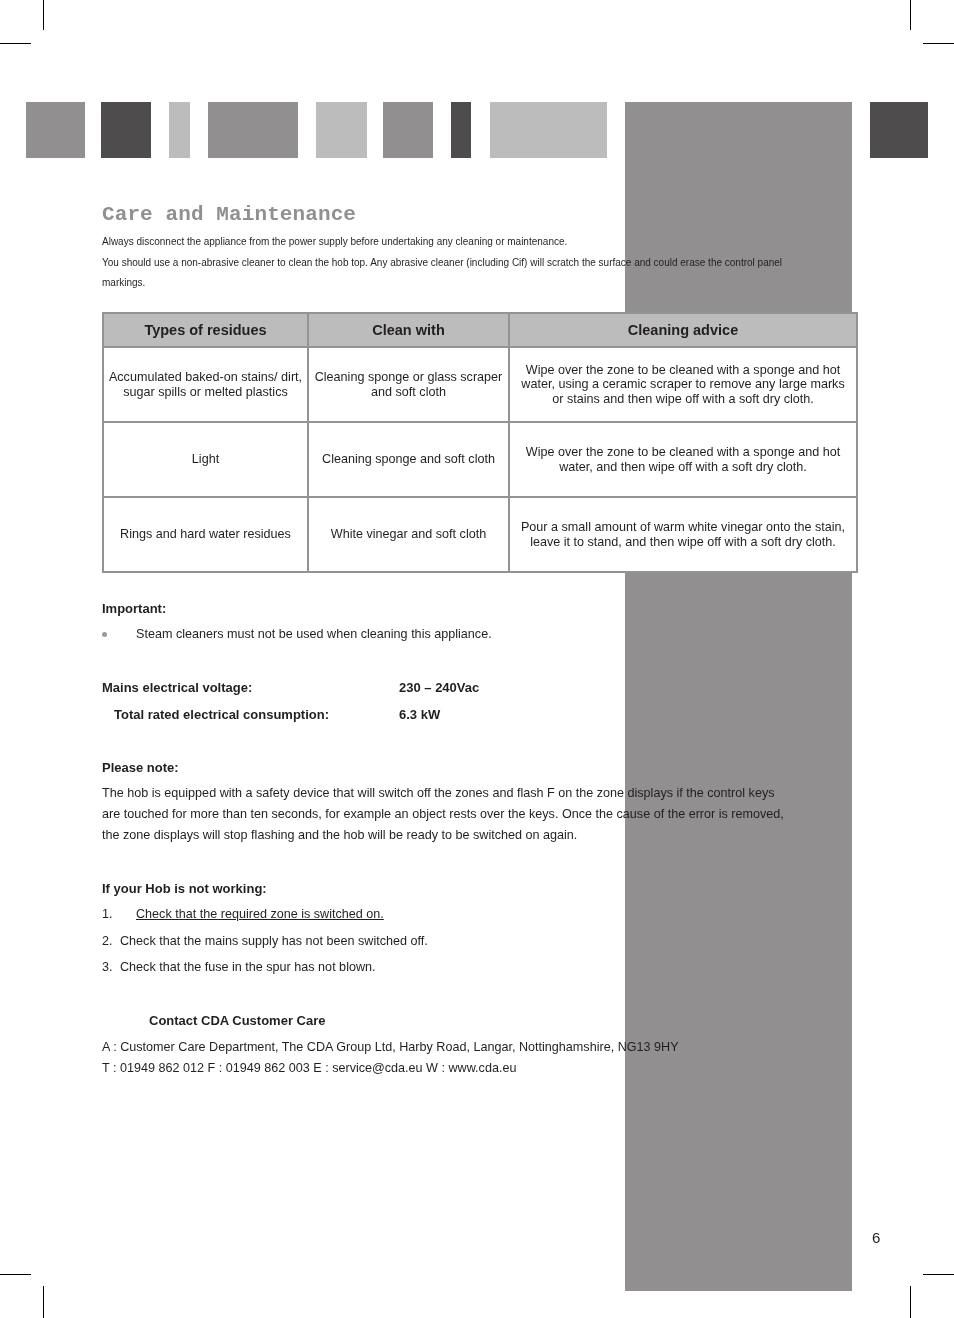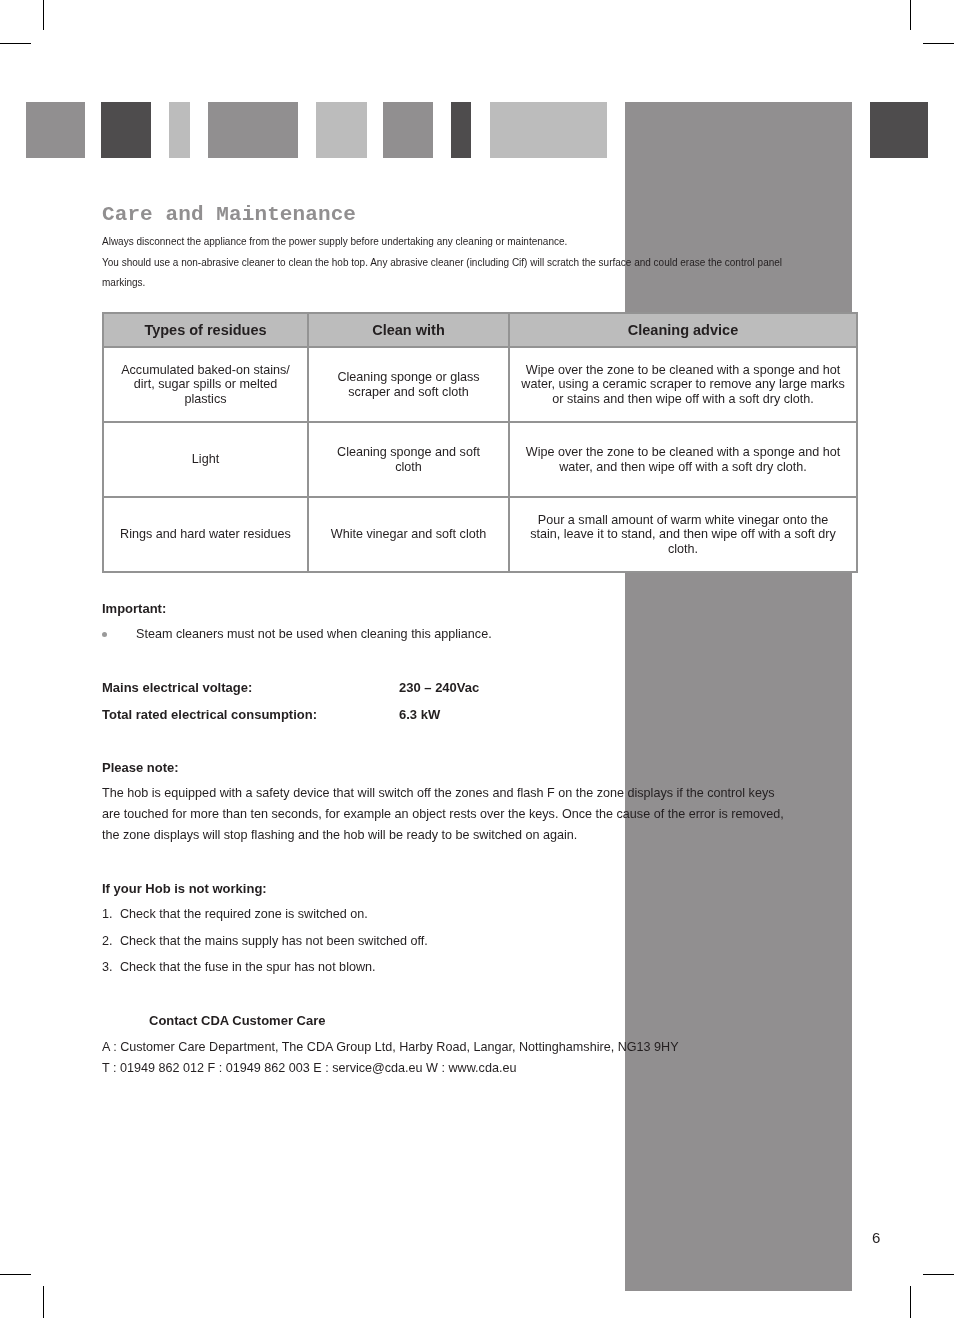--- a/index.html
+++ b/index.html
@@ -14,21 +14,21 @@
   .sidebar-block { position: absolute; left: 625px; top: 102px; width: 227px; height: 1189px; background: #918f90; }
   .title { position: absolute; left: 102px; top: 203px; font-size: 21px; font-weight: bold; color: #918f90; letter-spacing: 0.1px; font-family: Liberation Mono, monospace; }
   .intro { position: absolute; left: 102px; top: 232px; width: 700px; font-size: 10px; line-height: 20.5px; }
   .intro p { margin: 0; }
   table.clean {
     position: absolute; left: 102px; top: 312px; width: 754px;
     border-collapse: collapse; background: #fff; table-layout: fixed;
   }
   table.clean th, table.clean td {
     border: 2px solid #939393; text-align: center; vertical-align: middle;
-    font-size: 12.6px; line-height: 14.5px; padding: 0 15px; color: #231f20;
+    font-size: 12.6px; line-height: 14.5px; padding: 0 3px; color: #231f20;
   }
   table.clean th { background: #bcbcbc; height: 32px; font-size: 14.5px; font-weight: bold; }
   table.clean td { height: 73px; }
   .label-bold { font-weight: bold; font-size: 13px; }
   .bodytext { font-size: 12.6px; }
   .bullet-dot { position: absolute; left: 102px; width: 5px; height: 5px; border-radius: 50%; background: #9a9a9a; }
   .pagenum { position: absolute; left: 872px; top: 1229px; font-size: 15px; color: #231f20; font-family: "Liberation Sans", sans-serif; }
 </style>
 </head>
 <body>
@@ -93,31 +93,31 @@
     </tr>
   </tbody>
 </table>
 
 <div class="abs label-bold" style="left:102px;top:601px;">Important:</div>
 <div class="bullet-dot" style="top:632px;"></div>
 <div class="abs bodytext" style="left:120px;top:627px;margin-left:16px;">Steam cleaners must not be used when cleaning this appliance.</div>
 
 <div class="abs label-bold" style="left:102px;top:680px;">Mains electrical voltage:</div>
 <div class="abs label-bold" style="left:399px;top:680px;">230 – 240Vac</div>
-<div class="abs label-bold" style="left:102px;top:707px;">Total rated electrical consumption:</div>
+<div class="abs label-bold" style="left:114px;top:707px;">Total rated electrical consumption:</div>
 <div class="abs label-bold" style="left:399px;top:707px;">6.3 kW</div>
 
 <div class="abs label-bold" style="left:102px;top:760px;">Please note:</div>
 <div class="abs bodytext" style="left:102px;top:786px;white-space:nowrap;">The hob is equipped with a safety device that will switch off the zones and flash F on the zone displays if the control keys</div>
 <div class="abs bodytext" style="left:102px;top:807px;white-space:nowrap;">are touched for more than ten seconds, for example an object rests over the keys.  Once the cause of the error is removed,</div>
 <div class="abs bodytext" style="left:102px;top:828px;white-space:nowrap;">the zone displays will stop flashing and the hob will be ready to be switched on again.</div>
 
 <div class="abs label-bold" style="left:102px;top:881px;text-align:right;">If your Hob is not working:</div>
 <div class="abs bodytext" style="left:102px;top:907px;">1.</div>
-<div class="abs bodytext" style="left:120px;top:907px;">Check that the required zone is switched on.</div>
+<div class="abs bodytext" style="left:136px;top:907px;text-decoration:underline;">Check that the required zone is switched on.</div>
 <div class="abs bodytext" style="left:102px;top:934px;">2.</div>
 <div class="abs bodytext" style="left:120px;top:934px;">Check that the mains supply has not been switched off.</div>
 <div class="abs bodytext" style="left:102px;top:960px;">3.</div>
 <div class="abs bodytext" style="left:120px;top:960px;">Check that the fuse in the spur has not blown.</div>
 
 <div class="abs label-bold" style="left:102px;top:1013px;margin-left:47px;">Contact CDA Customer Care</div>
 <div class="abs bodytext" style="left:102px;top:1040px;white-space:nowrap;">A : Customer Care Department, The CDA Group Ltd, Harby Road, Langar, Nottinghamshire, NG13 9HY</div>
 <div class="abs bodytext" style="left:102px;top:1061px;white-space:nowrap;">T : 01949 862 012 F : 01949 862 003 E : service@cda.eu W : www.cda.eu</div>
 
 <div class="pagenum">6</div>

